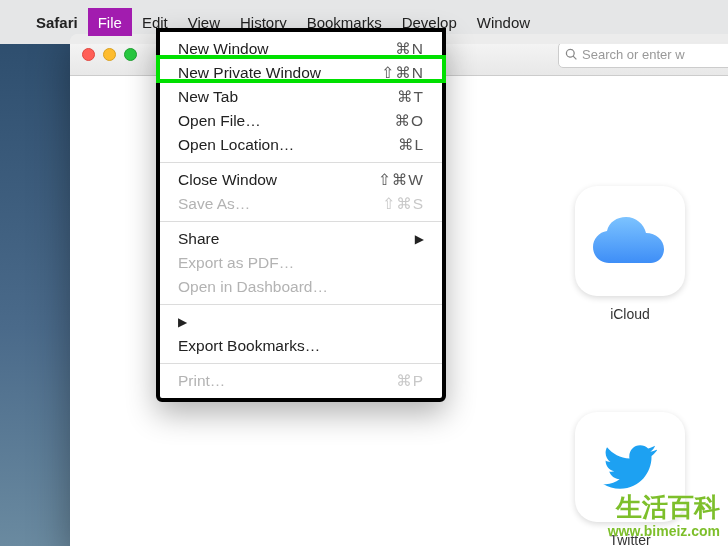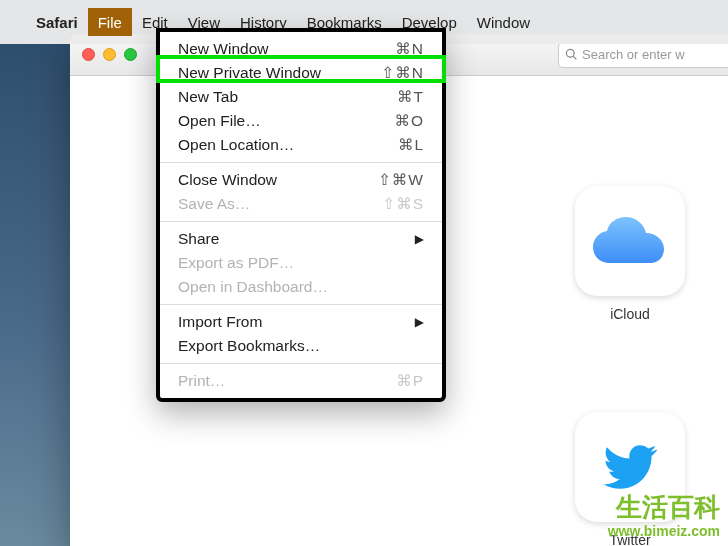--- a/index.html
+++ b/index.html
@@ -3,21 +3,21 @@
 <meta charset="utf-8">
 <style>
   * { box-sizing: border-box; margin: 0; padding: 0; font-family: -apple-system, "Helvetica Neue", Arial, sans-serif; }
   body { width: 728px; height: 546px; overflow: hidden; background: linear-gradient(#2a4a6a, #4a6a8a 60%, #6a8aa0); position: relative; }
 
   
   .menubar { position: absolute; top: 0; left: 0; right: 0; height: 44px; background: rgba(235,235,235,0.97); display: flex; align-items: center; padding: 0 12px; font-size: 15px; color: #222; z-index: 40; }
   .menubar .apple { font-size: 16px; margin-right: 14px; }
   .menubar .item { padding: 0 10px; height: 28px; display: flex; align-items: center; cursor: default; }
   .menubar .app { font-weight: 700; }
-  .menubar .item.active { background: #a16207; color: #fff; }
+  .menubar .item.active { background: #a21caf; color: #fff; }
 
   
   .window { position: absolute; top: 34px; left: 70px; width: 680px; height: 520px; background: #fff; border-radius: 8px 0 0 0; box-shadow: 0 10px 40px rgba(0,0,0,0.35); overflow: hidden; z-index: 10; }
   .titlebar { height: 42px; background: linear-gradient(#f7f7f7,#e8e8e8); border-bottom: 1px solid #ccc; display: flex; align-items: center; padding: 0 12px; }
   .traffic { display: flex; gap: 8px; }
   .dot { width: 13px; height: 13px; border-radius: 50%; }
   .dot.r { background: #ff5f57; border:1px solid #e04640; }
   .dot.y { background: #febc2e; border:1px solid #d8a020; }
   .dot.g { background: #28c840; border:1px solid #1fa032; }
   .search { margin-left: auto; width: 180px; height: 26px; background: #fff; border:1px solid #ccc; border-radius: 5px; display: flex; align-items: center; padding: 0 6px; color: #999; font-size: 13px; gap: 4px; }
@@ -138,21 +138,20 @@
       <span class="arrow">▶</span>
     </div>
   <div class="mi disabled">
       <span class="lbl">Export as PDF…</span>
     </div>
   <div class="mi disabled">
       <span class="lbl">Open in Dashboard…</span>
     </div>
   <div class="sep"></div>
   <div class="mi">
-      <span class="lbl">Import From</span>
       <span class="arrow">▶</span>
     </div>
   <div class="mi">
       <span class="lbl">Export Bookmarks…</span>
     </div>
   <div class="sep"></div>
   <div class="mi disabled">
       <span class="lbl">Print…</span>
       <span class="sc">⌘P</span>
     </div>

